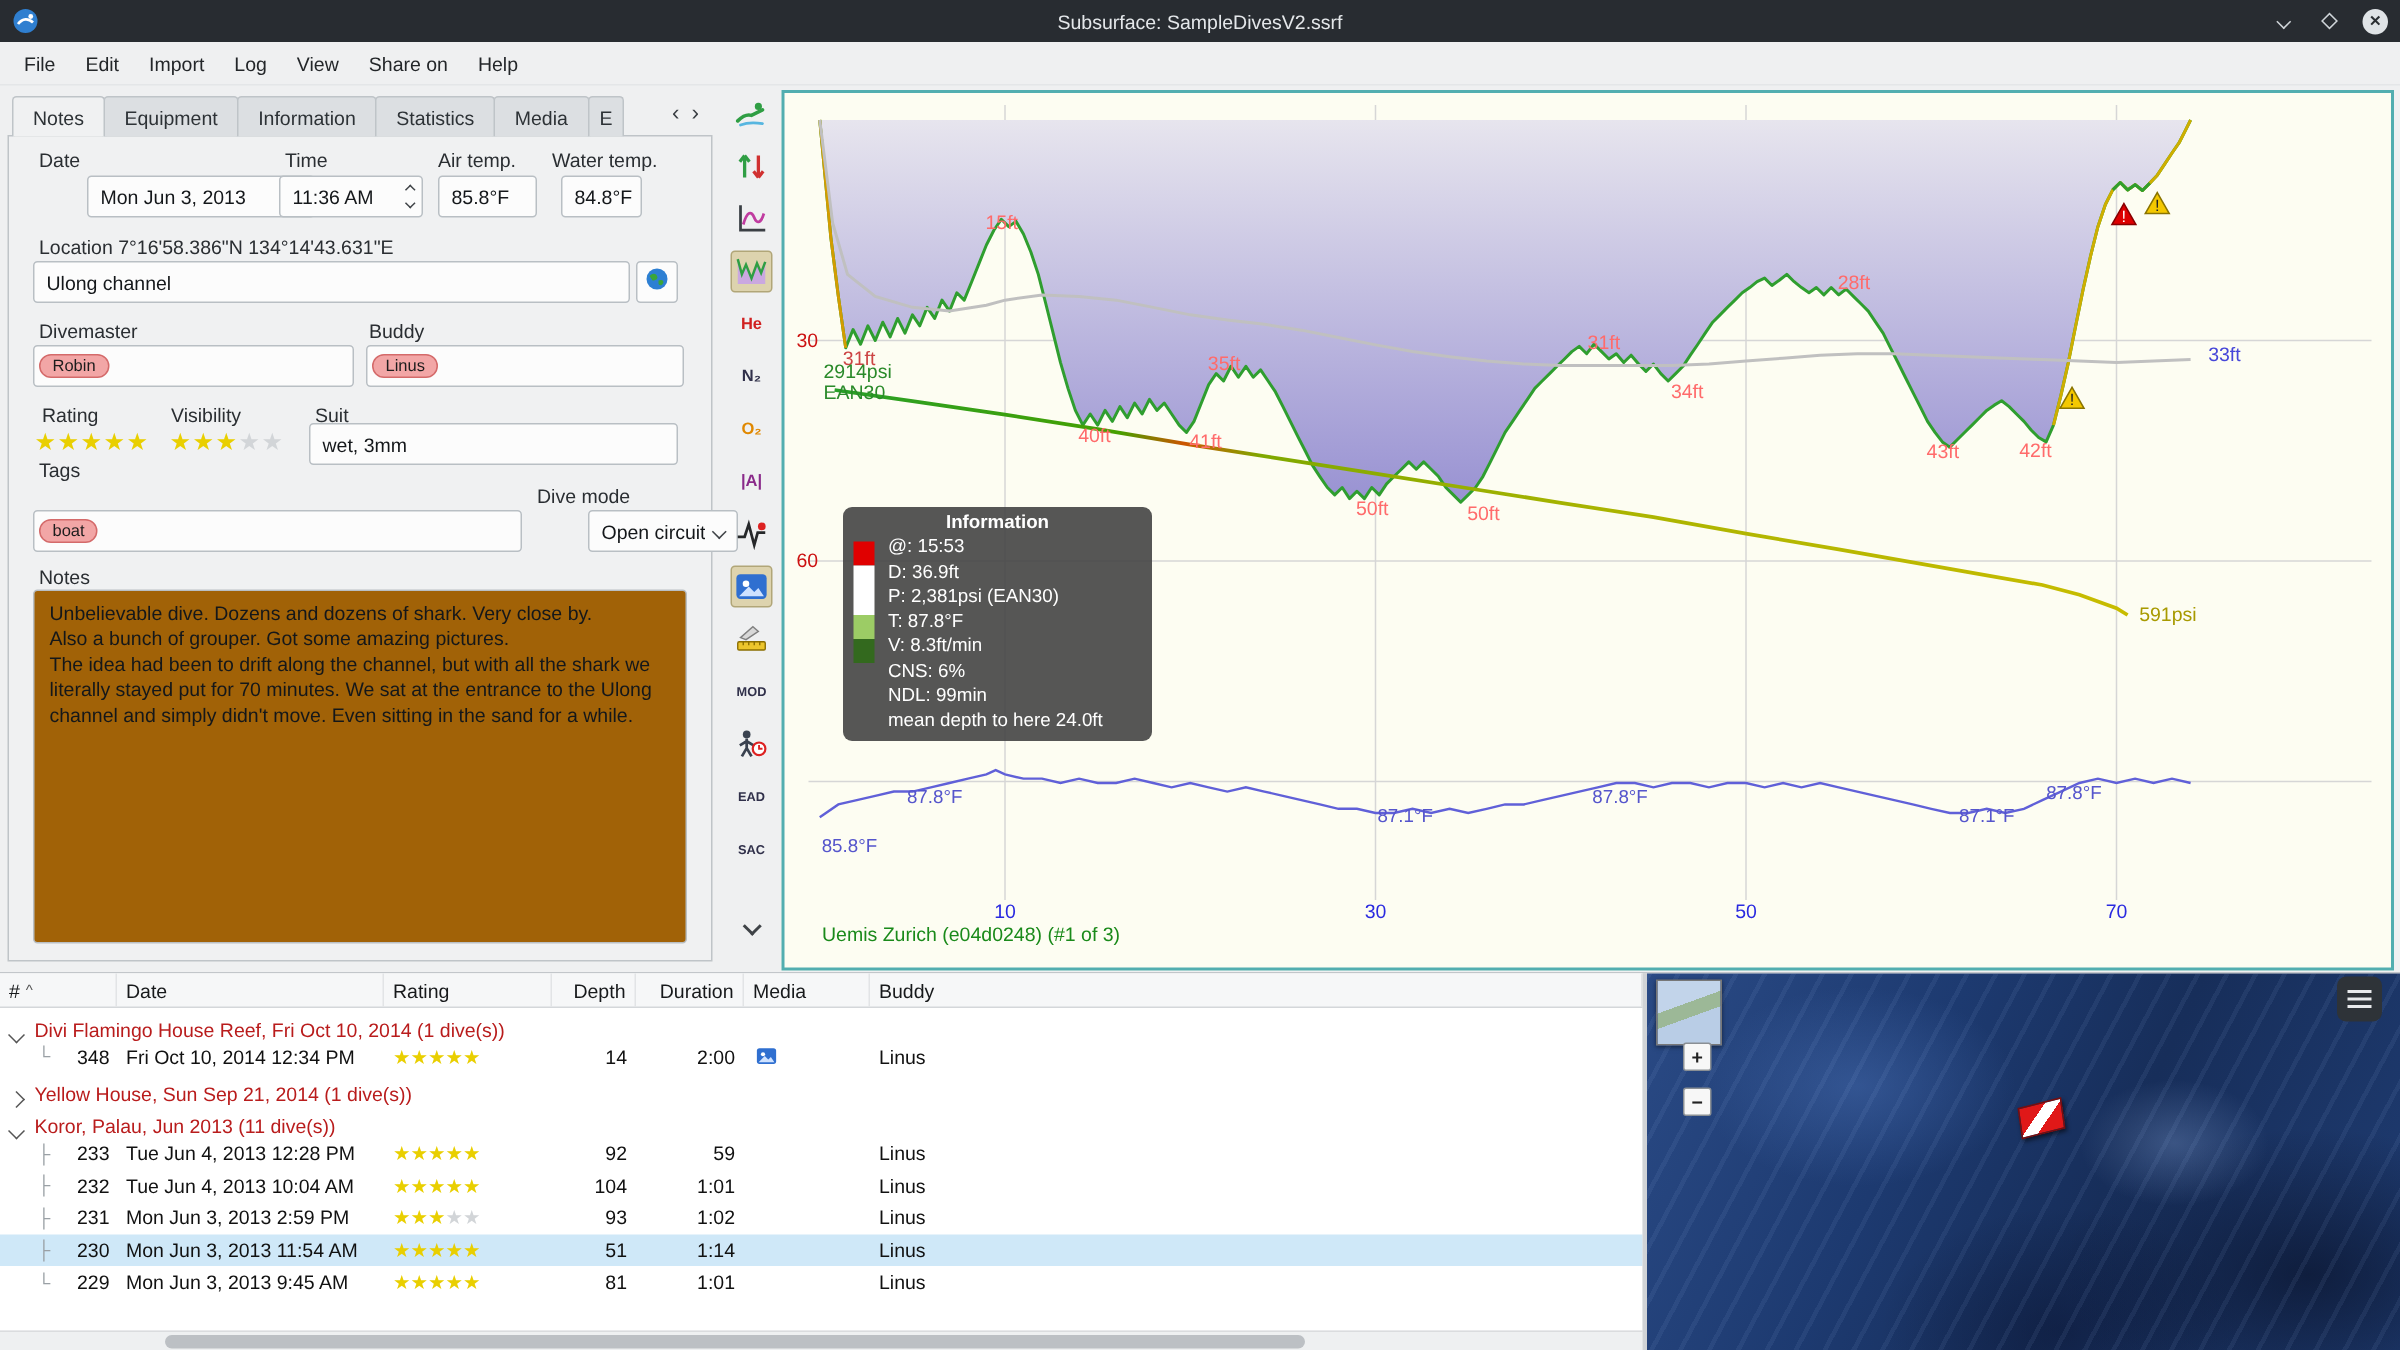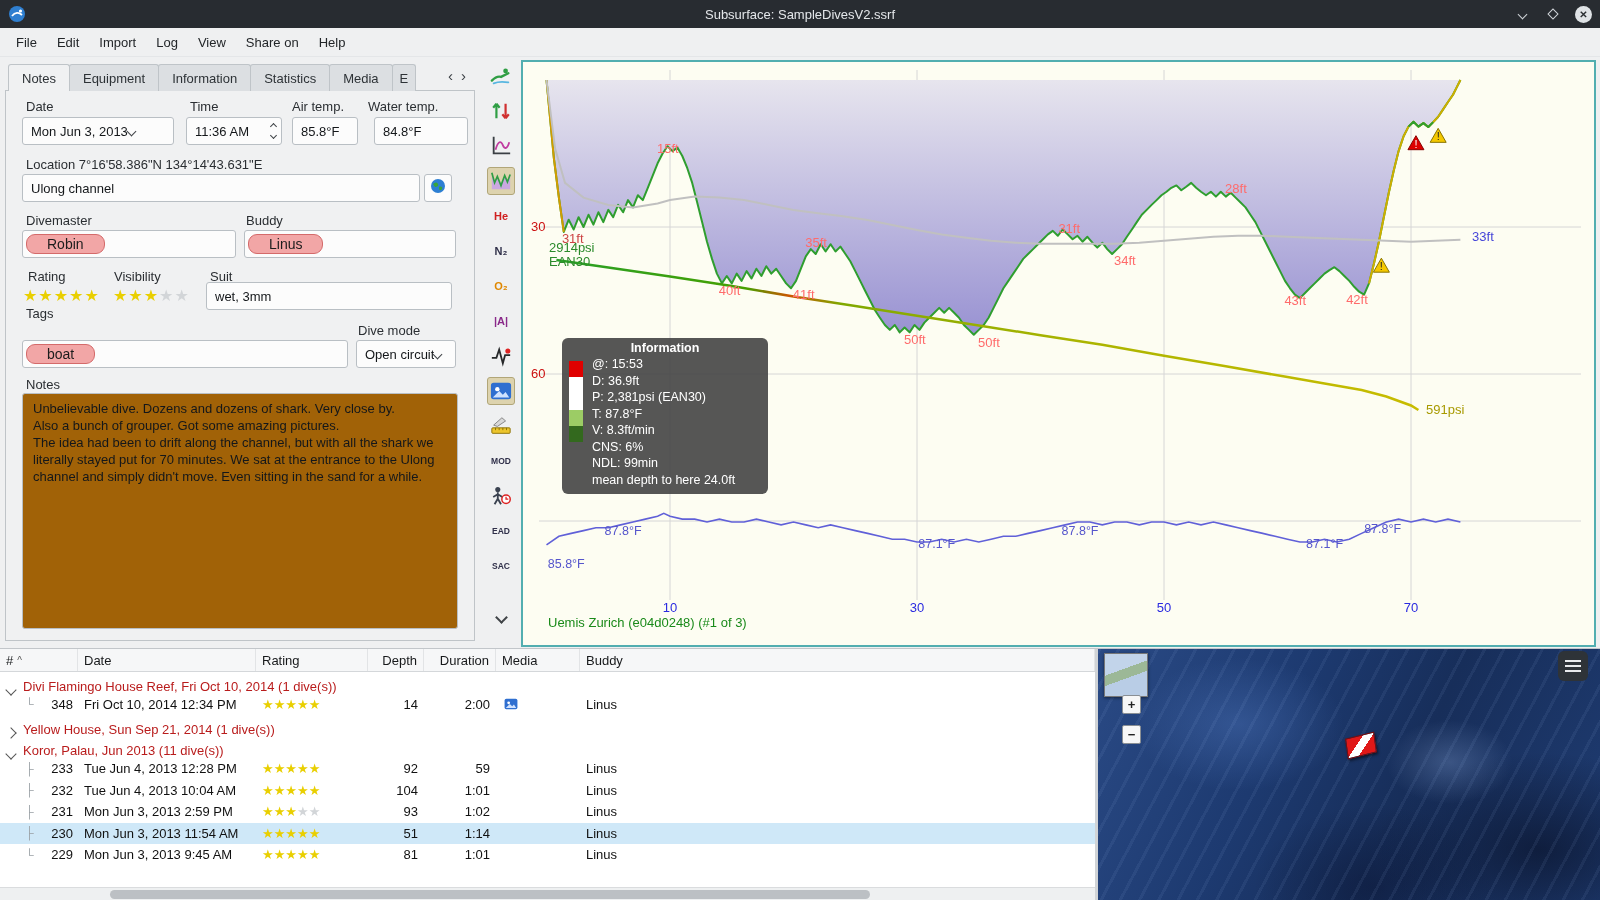--- a/index.html
+++ b/index.html
@@ -27,26 +27,26 @@
 .left-panel{position:absolute;left:0;top:57px;width:480px;height:592px;}
 .tabbar{position:absolute;left:8px;top:7px;display:flex;height:27px;z-index:2;}
 .tab{height:27px;display:flex;align-items:center;padding:0 13px;background:#dcdfe2;border:1px solid #bfc4c8;border-bottom:none;border-radius:3px 3px 0 0;margin-right:-1px;font-size:13px;color:#2d3236;}
 .tab.active{background:#f0f1f2;z-index:3;}
 .tab.cut{padding:0 7px;max-width:26px;overflow:hidden;}
 .tab-arrows{position:absolute;right:14px;top:11px;display:flex;gap:8px;z-index:4;}
 .tab-arrow{font-size:15px;color:#3a3f44;line-height:1;}
 .frame{position:absolute;left:5px;top:33px;width:470px;height:551px;border:1px solid #bfc4c8;background:#f0f1f2;}
 .lbl{position:absolute;font-size:13px;color:#2a2e32;white-space:nowrap;}
 .field,.combo,.spin{position:absolute;height:28px;background:#fcfcfc;border:1px solid #b9bfc4;border-radius:3px;display:flex;align-items:center;padding:0 8px;font-size:13px;color:#14171a;white-space:nowrap;}
-.combo{}
+.combo{justify-content:space-between;margin-left:36px;}
 .spin{padding-right:18px;}
 .spin-btns{position:absolute;right:5px;top:6px;display:flex;flex-direction:column;gap:4px;}
 .spin-btns .chev{width:5px;height:5px;border-width:1.4px;}
 .icon-btn{position:absolute;width:28px;height:28px;border:1px solid #b9bfc4;border-radius:3px;background:#fcfcfc;display:flex;align-items:center;justify-content:center;}
-.chip{background:#f2a6a6;border:1px solid #d46a6a;border-radius:9px;padding:1px 20px;font-size:14px;color:#1c1c1c;}
+.chip{background:#f2a6a6;border:1px solid #d46a6a;border-radius:9px;padding:1px 8px;font-size:11px;color:#1c1c1c;}
 .stars{position:absolute;display:flex;gap:1px;}
 .star{font-size:16px;line-height:1;color:#e9cf00;}
 .star.off{color:#d2d5d8;}
 .notes-area{position:absolute;left:22px;top:336px;width:436px;height:236px;background:#a16207;border:1px solid #b9bfc4;border-radius:3px;font-family:"Liberation Sans",sans-serif;font-size:13px;line-height:17px;padding:6px 10px;color:#14171a;resize:none;white-space:pre-wrap;}
 
 
 .side-toolbar{position:absolute;left:482px;top:62px;width:38px;height:586px;display:flex;flex-direction:column;align-items:center;}
 .tool{width:28px;height:28px;margin-bottom:7px;display:flex;align-items:center;justify-content:center;border-radius:3px;border:1px solid transparent;}
 .tool.active{background:#ddd3ae;border:1px solid #b1a678;}
 .tool svg{width:22px;height:22px;}
@@ -166,21 +166,21 @@
     <div class="spin" style="left:186px;top:60px;width:96px">
       <span>11:36 AM</span>
       <span class="spin-btns">
           <span class="chev chev-up"></span>
           <span class="chev chev-down"></span>
         </span>
     </div>
     <div class="field" style="left:292px;top:60px;width:66px">
       <span>85.8°F</span>
     </div>
-    <div class="field" style="left:374px;top:60px;width:94px">
+    <div class="field" style="left:374px;top:60px;width:54px">
       <span>84.8°F</span>
     </div>
 
     <label class="lbl" style="left:26px;top:100px">Location 7°16'58.386"N 134°14'43.631"E</label>
     <div class="field" style="left:22px;top:117px;width:398px">
       <span>Ulong channel</span>
     </div>
     <div class="icon-btn" style="left:424px;top:117px">
       <span><svg viewBox="0 0 16 16" width="16" height="16">
             <circle cx="8" cy="8" r="7" fill="#2d7fd3"></circle>

